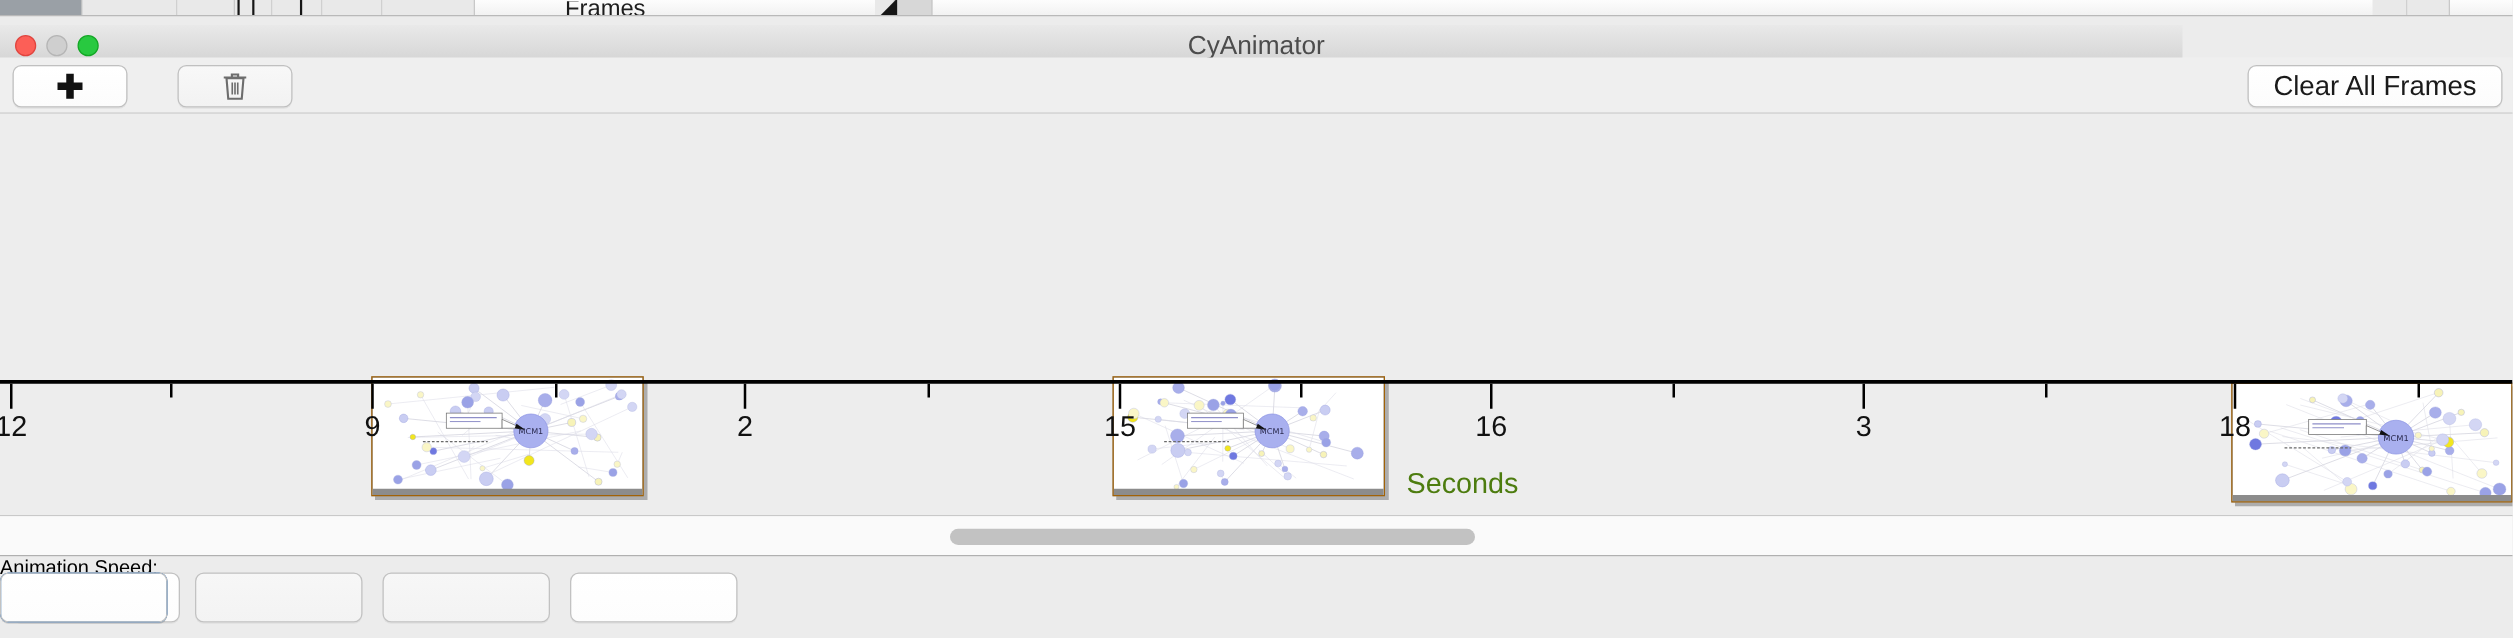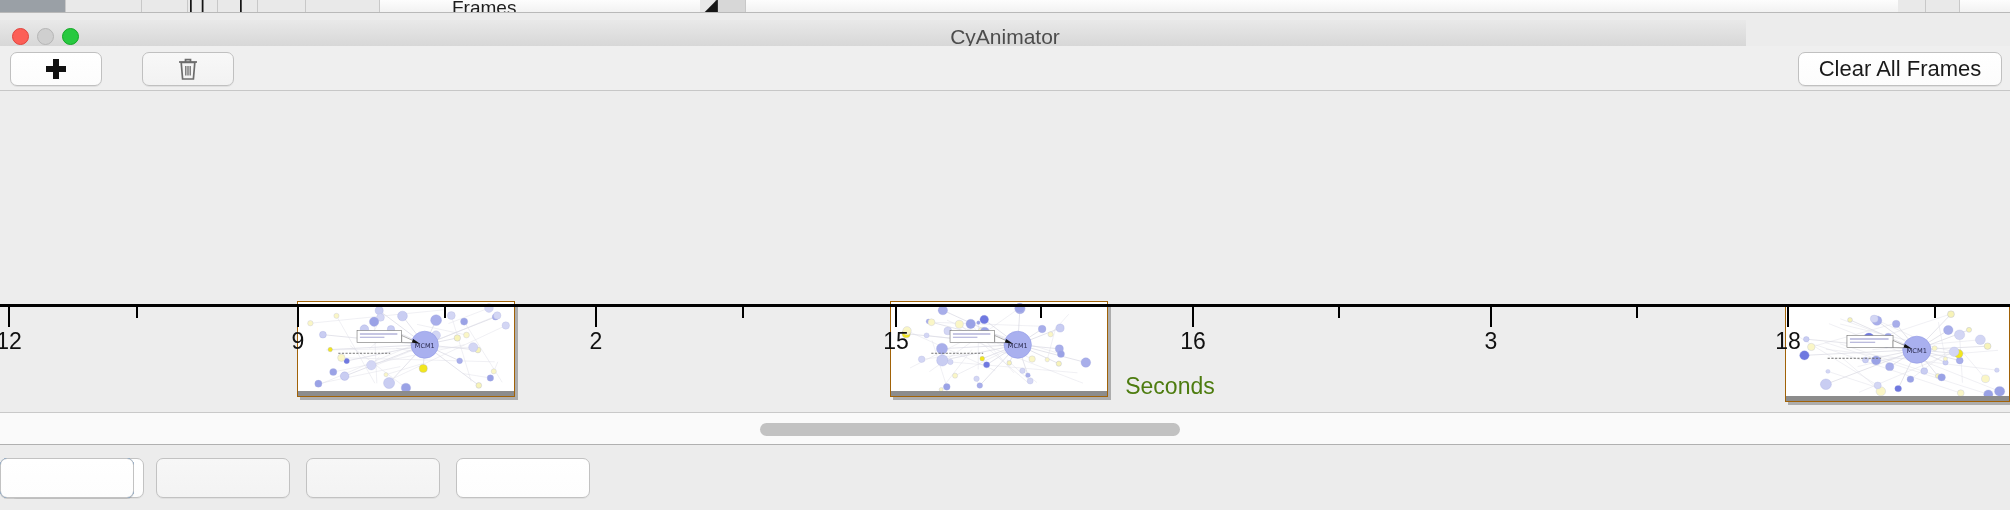--- a/index.html
+++ b/index.html
@@ -608,16 +608,17 @@
     <svg viewBox="0 0 30 30" width="30" height="30">
       <path d="M24 15 a9 9 0 1 1 -4.3 -7.7" stroke="#0b0b0b" stroke-width="3.2" fill="none" stroke-linecap="butt"></path>
       <path d="M14.5 3 L21.5 7.8 L14.8 11.4 Z" fill="#0b0b0b"></path>
     </svg>
   </div>
 
   <div class="ctl" id="ctl-record">
     <span class="ico-record"></span>
   </div>
 
+  <div id="speed-label">Animation Speed:</div>
 
   <div id="speed-slider"></div>
   <div id="speed-thumb"></div>
 </div>
 
 </body></html>

